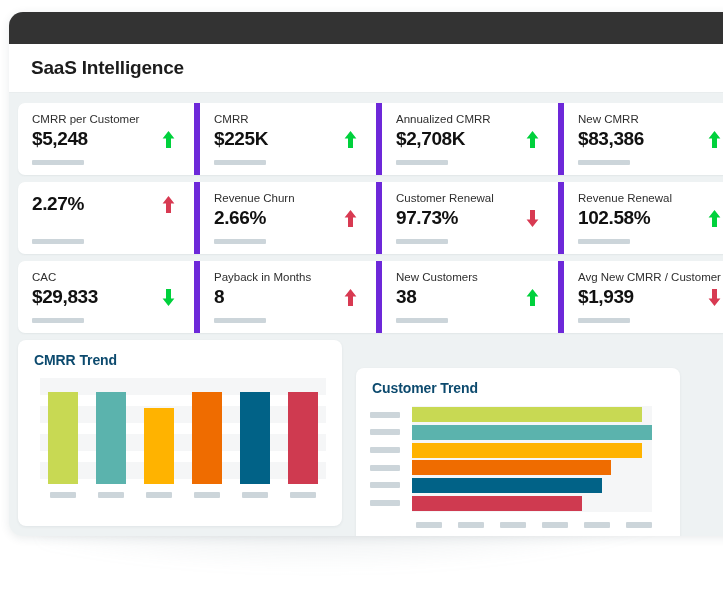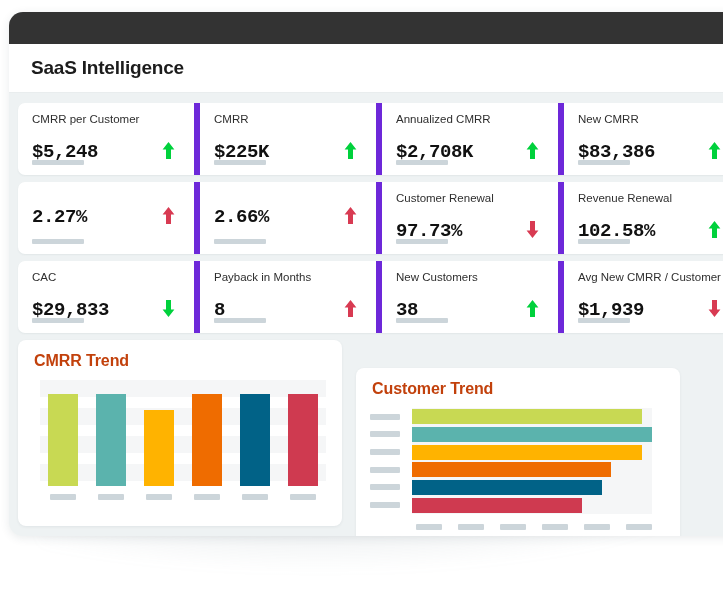--- a/index.html
+++ b/index.html
@@ -76,24 +76,24 @@
   }
   .kpi-label{
     font-size:11.5px;
     color:#2e2e2e;
     line-height:14px;
     white-space:nowrap;
     overflow:hidden;
   }
   .kpi-valrow{
     display:flex;
+    align-items:center;
     justify-content:space-between;
-    margin-top:15px;
+    margin-top:2px;
     padding-right:4px;
-    font-family:Liberation Mono, monospace;
   }
   .kpi-value{
     font-size:19px;
     font-weight:bold;
     color:#111111;
     letter-spacing:-0.4px;
     white-space:nowrap;
   }
   .arrow{
     width:15px;height:19px;
@@ -116,23 +116,23 @@
     background:#ffffff;
     border-radius:8px;
     box-shadow:0 1px 3px rgba(40,60,70,0.07);
     padding:12px 14px 14px 14px;
     height:160px;
     box-sizing:content-box;
   }
   .chart-card.left{width:296px;}
   .chart-card.right{width:296px;margin-top:28px;}
   .chart-title{
-    font-size:16px;
+    font-size:14px;
     font-weight:bold;
-    color:#c2410c;
+    color:#0c4a6e;
     margin:0 0 10px 2px;
     letter-spacing:-0.1px;
   }
   
   .vchart{
     position:relative;
     height:125px;
   }
   .vplot{
     position:absolute;
@@ -303,20 +303,21 @@
                 <span class="kpi-value">2.27%</span>
                 <span>
                   <svg class="arrow" viewBox="0 0 15 19">
                     <path d="M7.5 1 L13.4 8.4 L10 8.4 L10 18 L5 18 L5 8.4 L1.6 8.4 Z" fill="#d83a52"></path>
                   </svg>
                 </span>
               </div>
               <div class="kpi-underbar"></div>
             </div>
             <div class="kpi-cell">
+              <div class="kpi-label">Revenue Churn</div>
               <div class="kpi-valrow">
                 <span class="kpi-value">2.66%</span>
                 <span>
                   <svg class="arrow" viewBox="0 0 15 19">
                     <path d="M7.5 1 L13.4 8.4 L10 8.4 L10 18 L5 18 L5 8.4 L1.6 8.4 Z" fill="#d83a52"></path>
                   </svg>
                 </span>
               </div>
               <div class="kpi-underbar"></div>
             </div>

